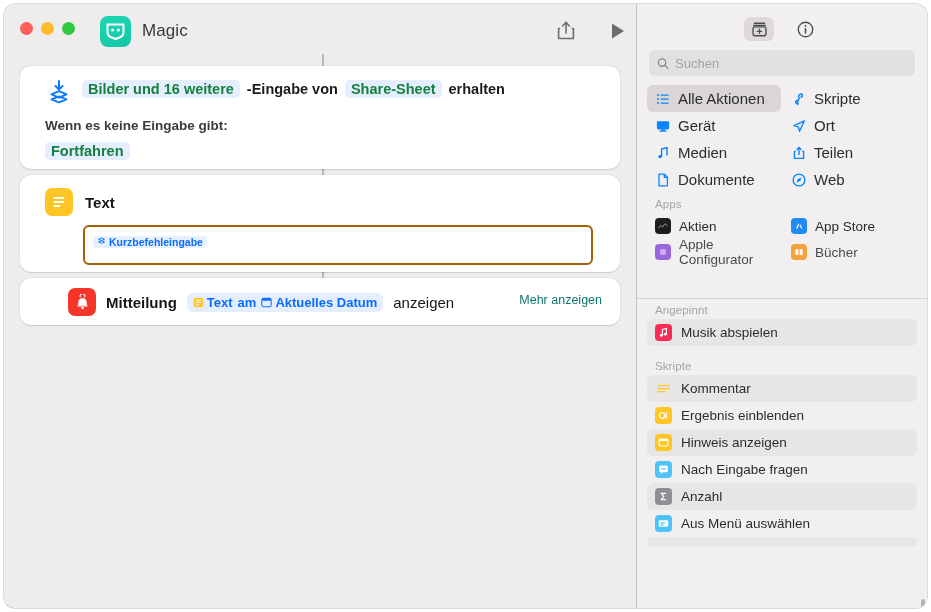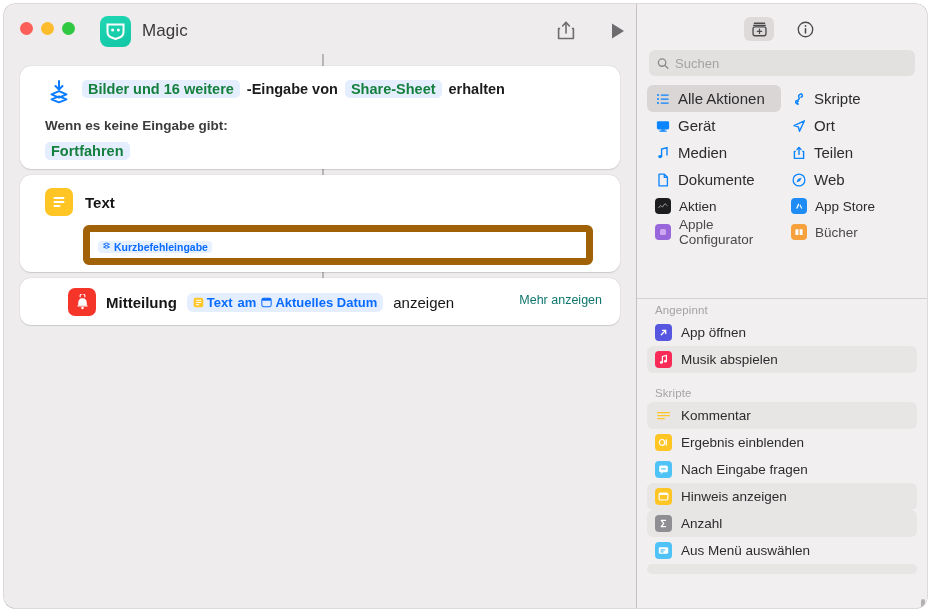--- a/index.html
+++ b/index.html
@@ -82,21 +82,21 @@
     display: inline-flex; align-items: center; gap: 3px;
     background: #e4eeff; color: #15803d;
     border-radius: 5px; padding: 1px 6px;
     font-size: 14.5px; font-weight: 700; white-space: nowrap;
   }
 
   .card2-head { position: absolute; left: 25px; top: 13px; display: flex; align-items: center; gap: 12px; }
   .card2-title { font-size: 15px; font-weight: 700; color: #161618; }
   .textfield {
     position: absolute; left: 63px; top: 50px; width: 510px; height: 40px;
-    border: 7px solid #a16207; border-radius: 6px; background: #fff;
+    border: 2px solid #a16207; border-radius: 6px; background: #fff;
     padding: 5px 8px;
   }
   .var-pill {
     display: inline-flex; align-items: center; gap: 3px;
     background: #e7f0ff; color: #0a6cff; border-radius: 4px;
     padding: 0 4px; font-size: 10.5px; font-weight: 700;
   }
 
   .card3-row { position: absolute; left: 25px; top: 10px; right: 0; display: flex; align-items: center; gap: 10px; padding-left: 23px; }
   .card3-title { font-size: 15px; font-weight: 700; color: #161618; }
@@ -417,20 +417,21 @@
                 <circle cx="7" cy="7" r="5.9" fill="none" stroke="#0a84ff" stroke-width="1.3"></circle>
                 <path d="M9.6 4.4 L5.9 6 L4.4 9.6 L8.1 8 Z" fill="#0a84ff"></path>
               </svg>
             </span>
             <span>Web</span>
           </div>
 
         </div>
       </div>
 
+      <div class="sec-head">Apps</div>
       <div class="app-grid">
         <div class="app-item">
           <span class="app-sq" style="background:#1d1d1f">
             <svg width="12" height="12" viewBox="0 0 12 12">
                 <path d="M1.5 8 L3.5 5.5 L5.5 7 L8 3.6 L10.5 6" fill="none" stroke="#9a9a9e" stroke-width="1"></path>
               </svg>
           </span>
           <span>Aktien</span>
         </div>
         <div class="app-item">
@@ -462,28 +463,20 @@
       <div class="fade-mask"></div>
     </div>
 
     <div class="divider"></div>
 
     <div class="lower">
 
       <div class="sec-head">Angepinnt</div>
 
 
-      <div class="list-row">
-        <span class="rowicon" style="background:#5656e0">
-          <svg width="13" height="13" viewBox="0 0 13 13">
-              <path d="M4.3 8.7 L8.7 4.3 M5.4 4.3 H8.7 V7.6" fill="none" stroke="#fff" stroke-width="1.3" stroke-linecap="round" stroke-linejoin="round"></path>
-            </svg>
-        </span>
-        <span>App öffnen</span>
-      </div>
 
       <div class="list-row alt">
         <span class="rowicon" style="background:#fa2b56">
           <svg width="13" height="13" viewBox="0 0 13 13">
               <path d="M5.4 9.2 V3.4 L9.4 2.4 V8" fill="none" stroke="#fff" stroke-width="1.2" stroke-linecap="round"></path>
               <ellipse cx="4.4" cy="9.4" rx="1.5" ry="1.3" fill="#fff"></ellipse>
               <ellipse cx="8.4" cy="8.3" rx="1.5" ry="1.3" fill="#fff"></ellipse>
             </svg>
         </span>
         <span>Musik abspielen</span>
@@ -505,42 +498,42 @@
       <div class="list-row">
         <span class="rowicon" style="background:#ffc525">
           <svg width="13" height="13" viewBox="0 0 13 13">
               <ellipse cx="5" cy="6.4" rx="2.6" ry="2.9" fill="none" stroke="#fff" stroke-width="1.2"></ellipse>
               <rect x="8.6" y="3.2" width="1.3" height="6.4" rx=".6" fill="#fff"></rect>
             </svg>
         </span>
         <span>Ergebnis einblenden</span>
       </div>
 
+      <div class="list-row alt">
+        <span class="rowicon" style="background:#ffc525">
+          <svg width="13" height="13" viewBox="0 0 13 13">
+              <rect x="2.1" y="3" width="8.8" height="7" rx="1.4" fill="none" stroke="#fff" stroke-width="1.2"></rect>
+              <rect x="2.1" y="3" width="8.8" height="2" rx="1" fill="#fff"></rect>
+            </svg>
+        </span>
+        <span>Hinweis anzeigen</span>
+      </div>
+
       <div class="list-row">
         <span class="rowicon" style="background:#4fc3f7">
           <svg width="13" height="13" viewBox="0 0 13 13">
               <rect x="2.2" y="2.6" width="8.6" height="6.6" rx="1.5" fill="#fff"></rect>
               <path d="M4.4 9.2 L3.6 11.2 L6.3 9.2 Z" fill="#fff"></path>
               <rect x="4" y="5.2" width="5" height="1.3" rx=".65" fill="#4fc3f7"></rect>
             </svg>
         </span>
         <span>Nach Eingabe fragen</span>
       </div>
 
       <div class="list-row alt">
-        <span class="rowicon" style="background:#ffc525">
-          <svg width="13" height="13" viewBox="0 0 13 13">
-              <rect x="2.1" y="3" width="8.8" height="7" rx="1.4" fill="none" stroke="#fff" stroke-width="1.2"></rect>
-              <rect x="2.1" y="3" width="8.8" height="2" rx="1" fill="#fff"></rect>
-            </svg>
-        </span>
-        <span>Hinweis anzeigen</span>
-      </div>
-
-      <div class="list-row alt">
         <span class="rowicon" style="background:#8e8e93">
           <svg width="13" height="13" viewBox="0 0 13 13">
               <path d="M8.6 3.3 H4.2 L6.8 6.4 L4.2 9.6 H8.6" fill="none" stroke="#fff" stroke-width="1.15" stroke-linejoin="round" stroke-linecap="round"></path>
             </svg>
         </span>
         <span>Anzahl</span>
       </div>
 
       <div class="list-row">
         <span class="rowicon" style="background:#4fc3f7">

